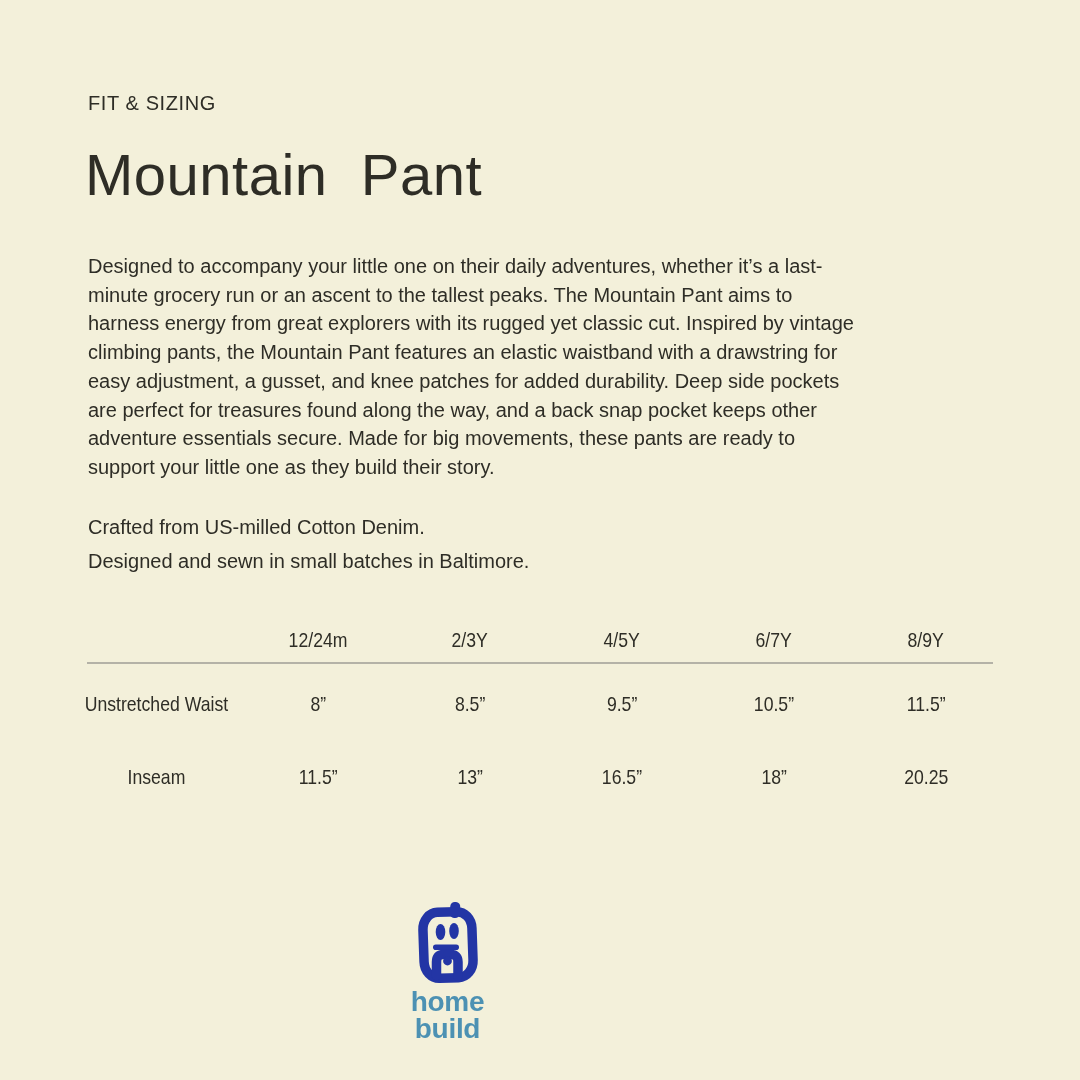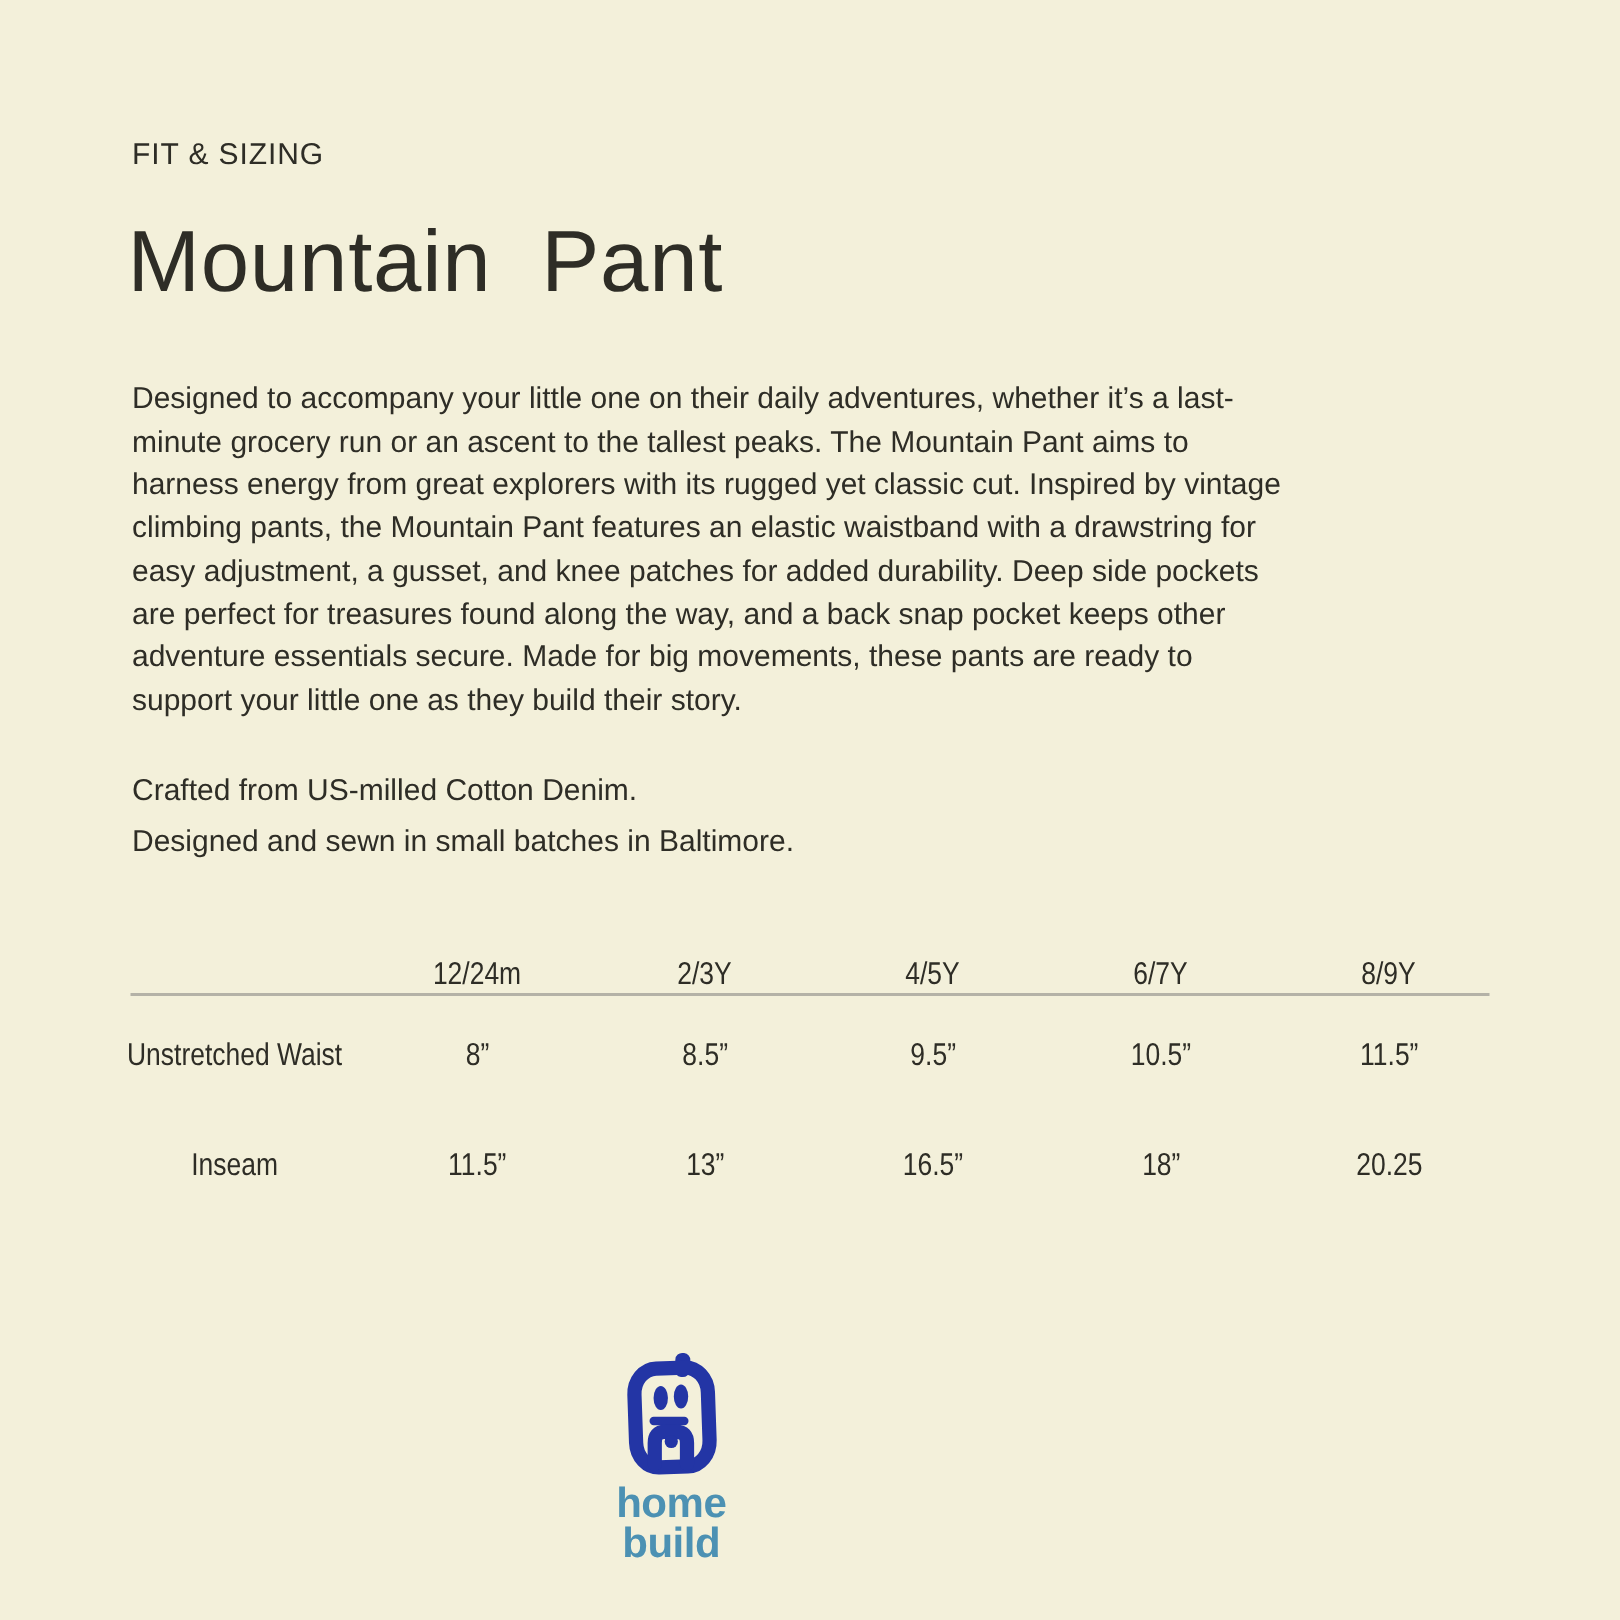--- a/index.html
+++ b/index.html
@@ -54,21 +54,21 @@
     top: 615px;
     width: 932px;
     font-size: 21px;
   }
   .t-row {
     display: grid;
     grid-template-columns: 172px repeat(5, 1fr);
     align-items: center;
     height: 73px;
   }
-  .t-row.t-head { height: 47px; align-items: end; box-sizing: border-box; }
+  .t-row.t-head { height: 47px; align-items: end; padding-bottom: 10px; box-sizing: border-box; }
   .t-cell { text-align: center; }
   .cond {
     display: inline-block;
     transform: scaleX(0.84);
     transform-origin: 50% 50%;
     white-space: nowrap;
   }
   .t-rule {
     height: 0;
     border-top: 2px solid #b4b2a7;

